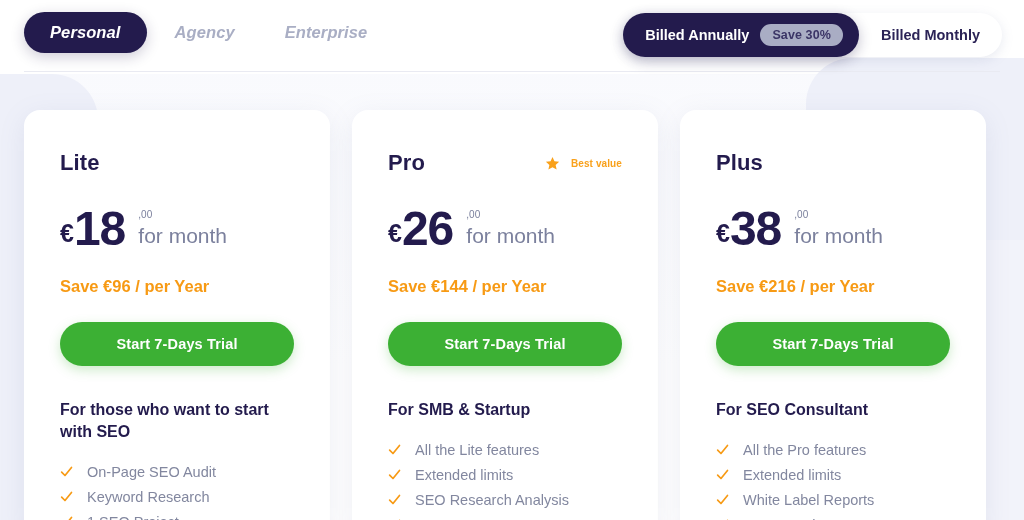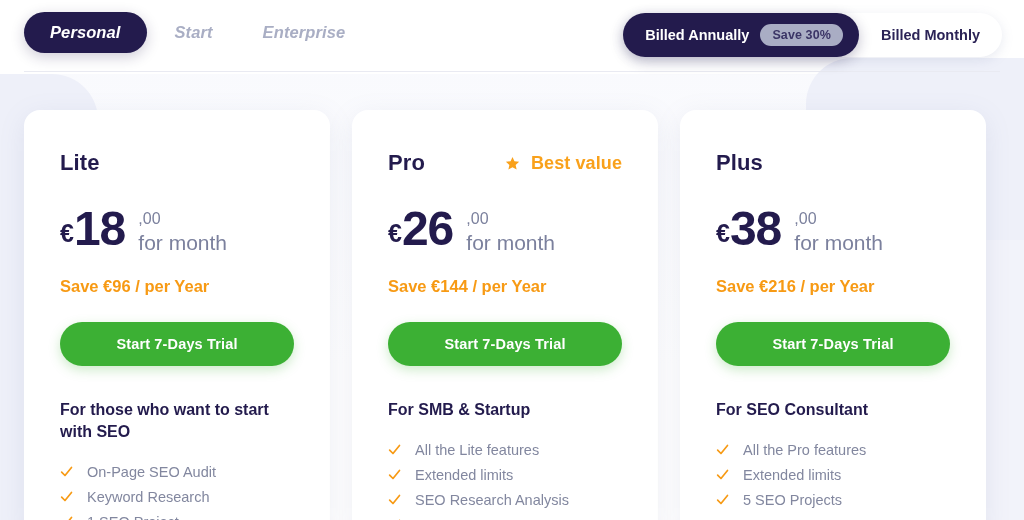--- a/index.html
+++ b/index.html
@@ -86,27 +86,27 @@
     background:#ffffff; border-radius:16px;
     box-shadow:0 6px 26px rgba(120,128,170,.13);
     padding:38px 36px 0 36px;
     position:relative; overflow:hidden;
   }
 
   .card-top { display:flex; align-items:center; justify-content:space-between; height:30px; }
   .plan-name { font-size:22px; font-weight:bold; color:#231b4d; letter-spacing:.1px;text-align:right; }
   .best { display:flex; align-items:center; gap:11px; }
   .star { width:15px; height:15px; display:block; }
-  .best-label { font-size:18px; font-weight:bold; color:#f9a11b; letter-spacing:.1px; }
+  .best-label { font-size:10px; font-weight:bold; color:#f9a11b; letter-spacing:.1px; }
 
   .price-row { display:flex; align-items:flex-start; margin-top:25px; height:56px; }
   .cur { font-size:25px; font-weight:bold; color:#231b4d; line-height:1; margin-top:18px; }
   .amount { font-size:48px; font-weight:bold; color:#231b4d; line-height:.98; letter-spacing:-1px; margin-top:2px; }
   .price-side { margin-left:13px; margin-top:6px; }
-  .cents { font-size:16px; color:#7b809d; line-height:1.25; font-weight:normal; }
+  .cents { font-size:10px; color:#7b809d; line-height:1.25; font-weight:normal; }
   .permonth { font-size:21px; color:#7b809d; line-height:1.3; }
 
   .save-line { margin-top:18px; font-size:16.5px; font-weight:bold; color:#f79a14; }
 
   .cta {
     display:block; width:234px; height:44px; margin-top:26px;
     background:#3cb034; color:#ffffff; border:none; border-radius:23px;
     font-size:14.5px; font-weight:bold; letter-spacing:.15px; cursor:pointer;
     box-shadow:0 4px 12px rgba(60,176,52,.26);
     font-family:"Liberation Sans", sans-serif;
@@ -130,21 +130,21 @@
   <div class="bg-fade"></div>
   <div class="bg-panel left"></div>
   <div class="bg-panel right"></div>
   <div class="bg-panel right2"></div>
 
   <div class="divider"></div>
 
   <div class="header">
     <div class="tabs">
         <button class="tab active">Personal</button>
-        <button class="tab">Start</button>
+        <button class="tab">Agency</button>
         <button class="tab">Enterprise</button>
       </div>
     <div class="billing">
         <button class="bill-opt active">
           <span>Billed Annually</span>
           <span class="save-badge">Save 30%</span>
         </button>
         <button class="bill-opt">
           <span>Billed Monthly</span>
         </button>
@@ -261,19 +261,25 @@
           <li class="feature">
             <svg class="check" viewBox="0 0 24 24">
               <path fill="none" stroke="#f79a14" stroke-width="3.1" stroke-linecap="round" stroke-linejoin="round" d="M3 13.2l6.2 6.2L21.2 4.6"></path>
             </svg>
             <span class="feat-label">Extended limits</span>
           </li>
           <li class="feature">
             <svg class="check" viewBox="0 0 24 24">
               <path fill="none" stroke="#f79a14" stroke-width="3.1" stroke-linecap="round" stroke-linejoin="round" d="M3 13.2l6.2 6.2L21.2 4.6"></path>
             </svg>
+            <span class="feat-label">White Label Reports</span>
+          </li>
+          <li class="feature">
+            <svg class="check" viewBox="0 0 24 24">
+              <path fill="none" stroke="#f79a14" stroke-width="3.1" stroke-linecap="round" stroke-linejoin="round" d="M3 13.2l6.2 6.2L21.2 4.6"></path>
+            </svg>
             <span class="feat-label">5 SEO Projects</span>
           </li>
         </ul>
       </div>
     </div>
 
 </div>
 
 </body></html>

